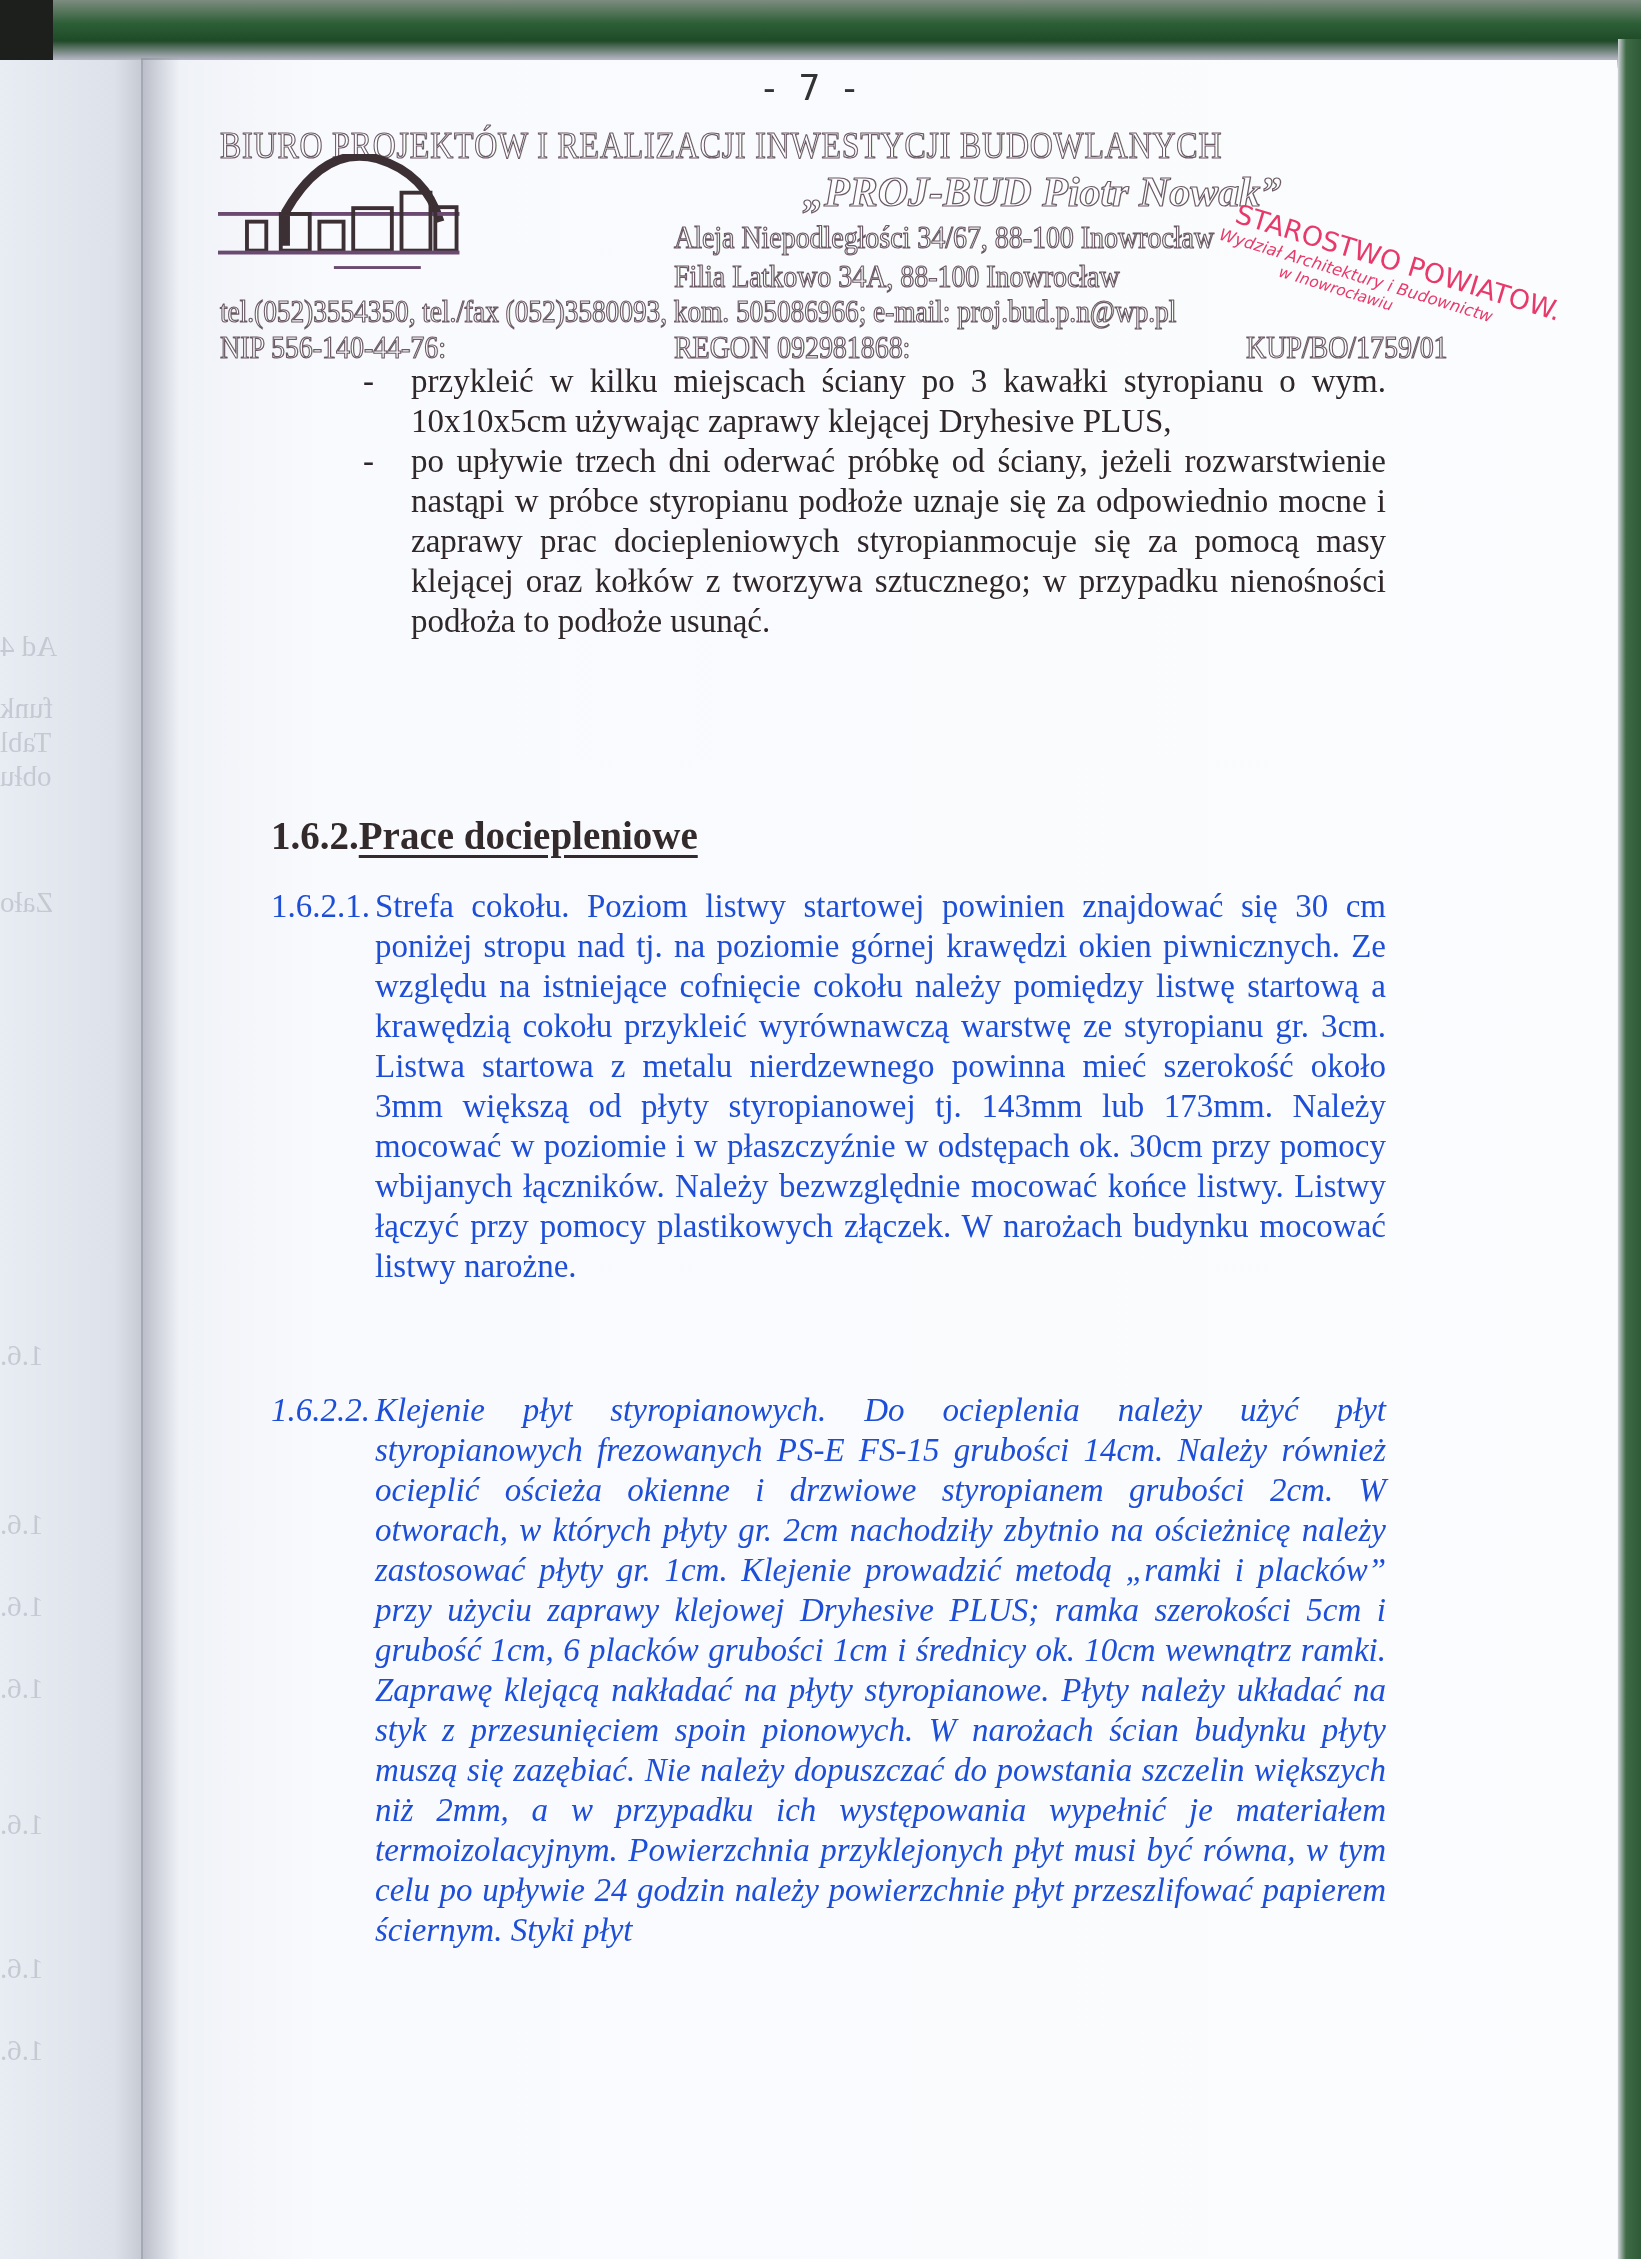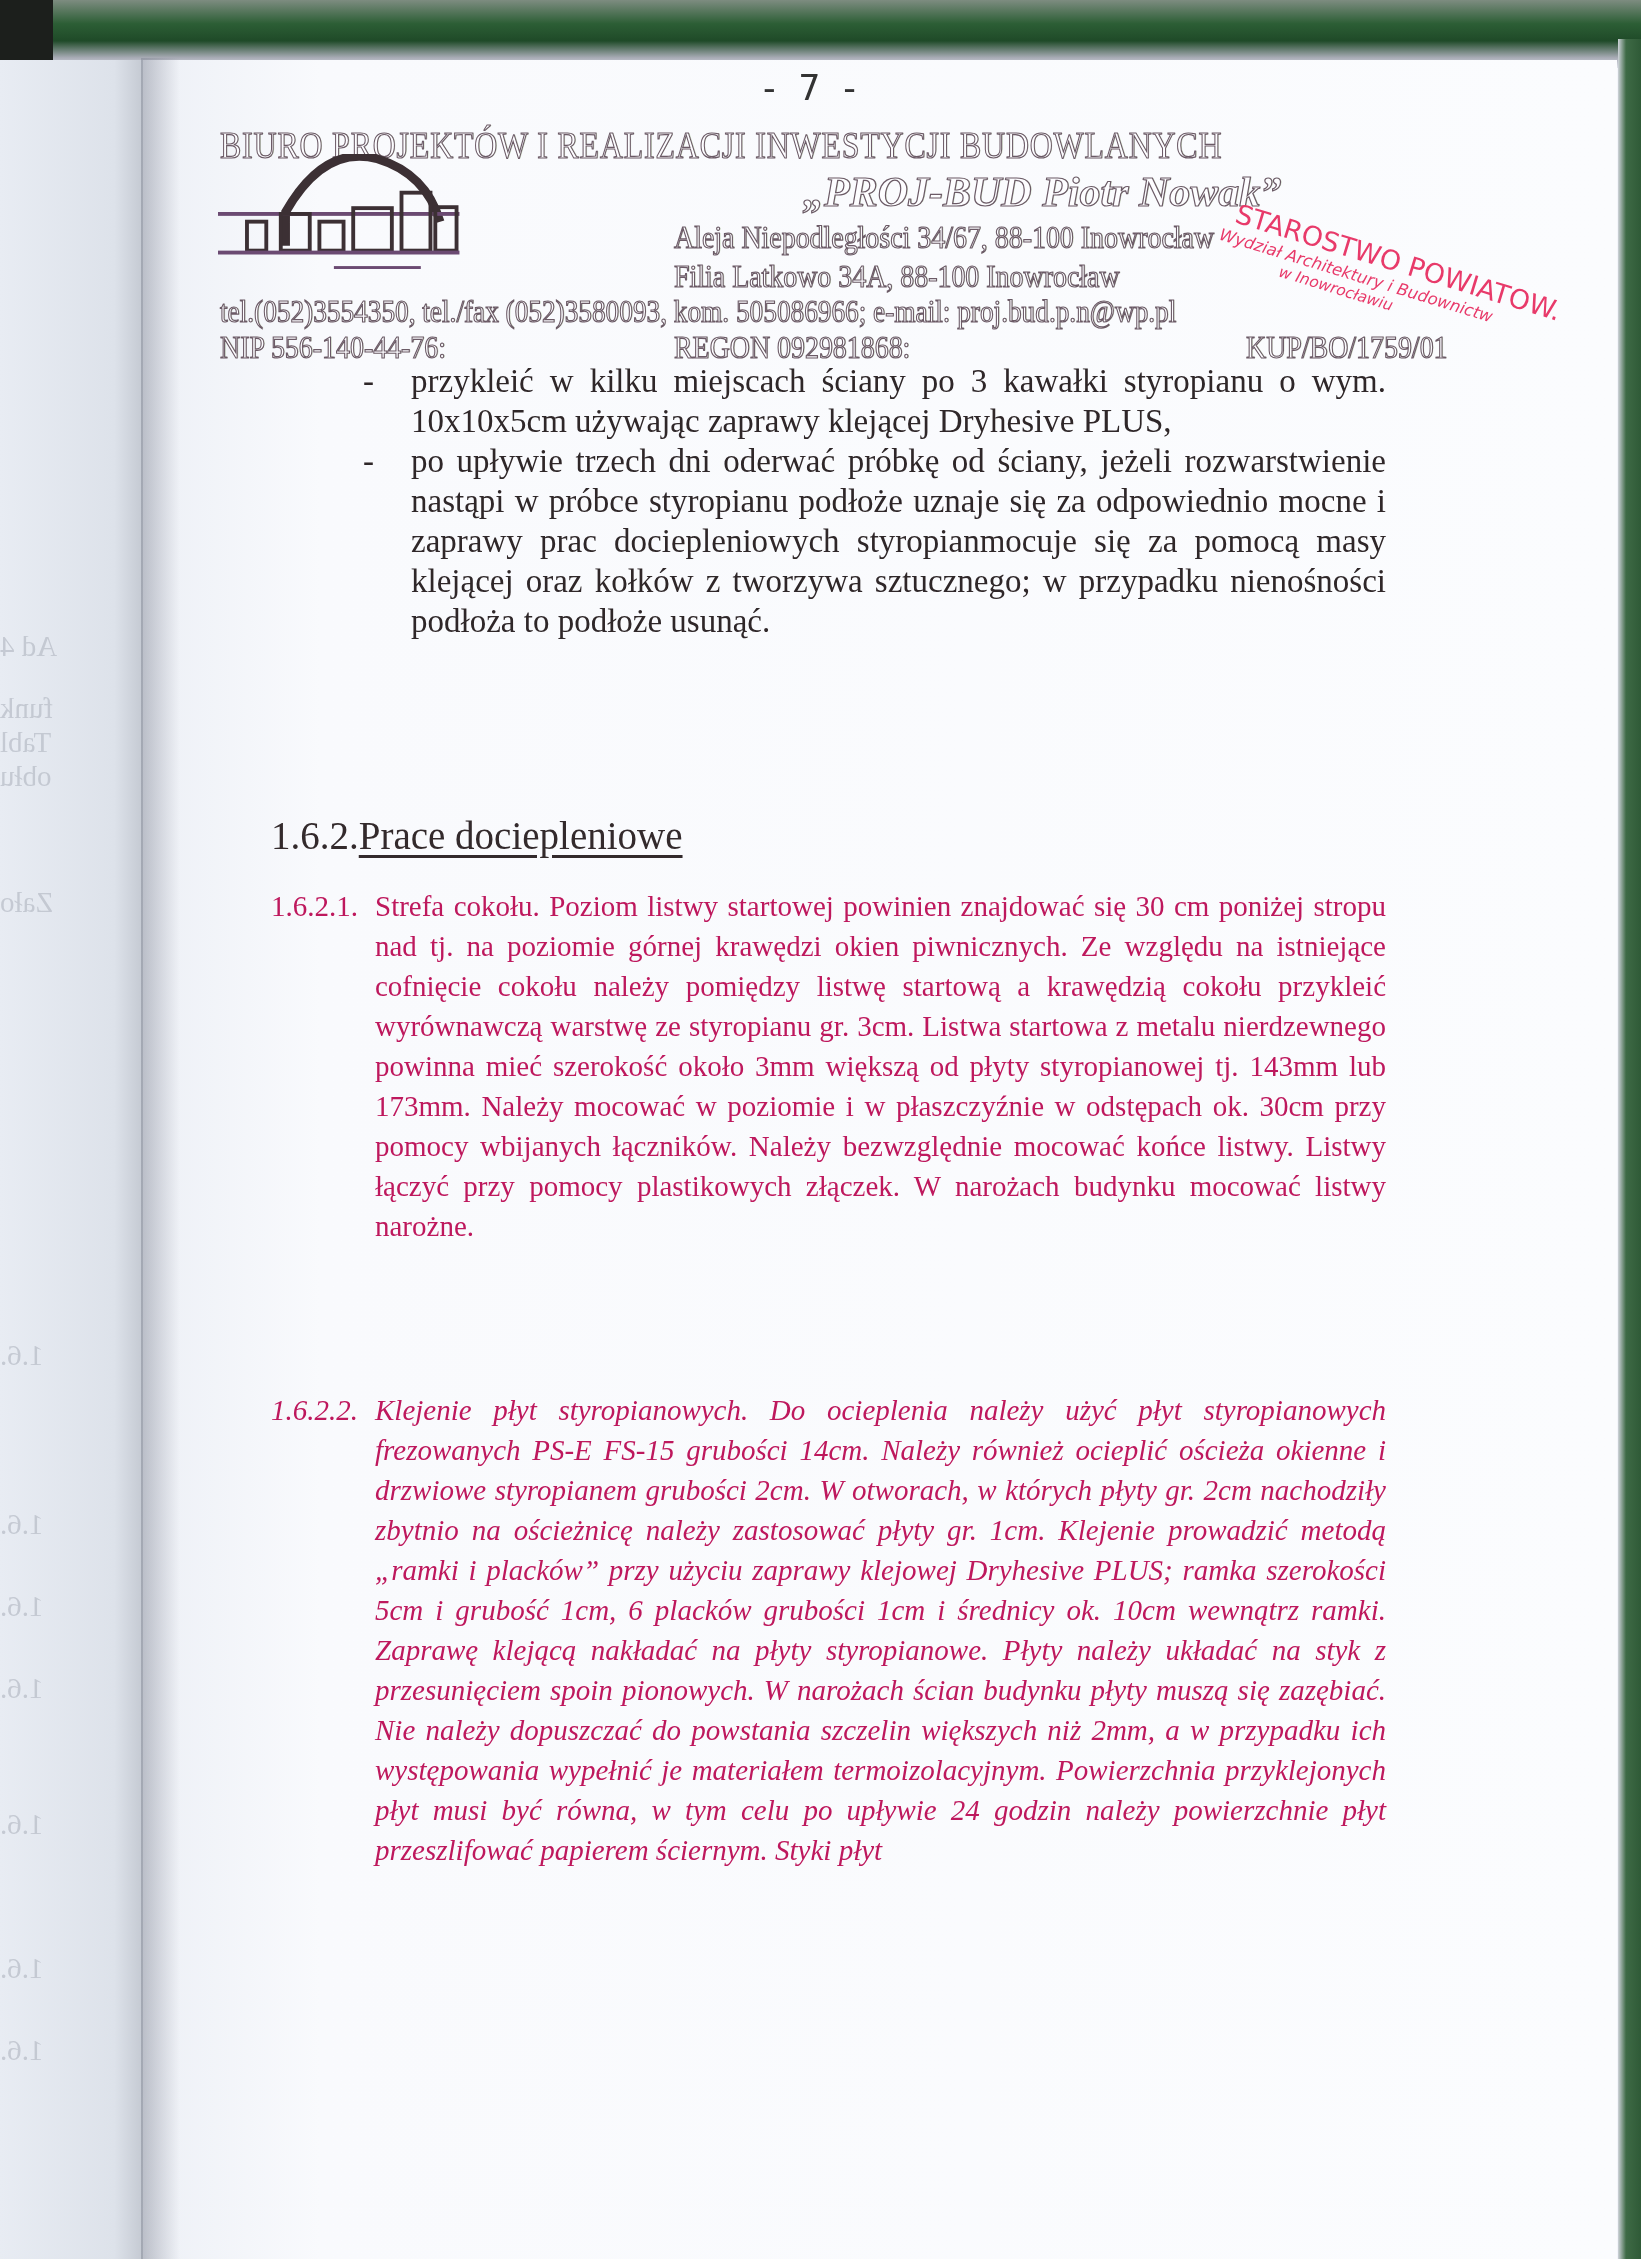--- a/index.html
+++ b/index.html
@@ -70,24 +70,24 @@
   .stamp .s3 { font-size:15.4px; white-space:nowrap; display:block; margin-left:58px; font-style:italic; }
 
   .body-text {
     position:absolute; font-size:33px; line-height:40px; color:#2f2729;
     text-align:justify;
   }
   .bullet-list { left:363px; top:361px; width:1023px; }
   .bullet { position:relative; padding-left:48px; }
   .bullet .dash { position:absolute; left:0; top:0; }
   .heading {
-    position:absolute; left:271px; top:813px; font-size:39px; font-weight:normal; color:#332a2c;
+    position:absolute; left:271px; top:813px; font-size:39px; font-weight:bold; color:#332a2c;
   }
   .heading .title { text-decoration:underline; text-decoration-thickness:2.9px; text-underline-offset:5.8px; }
-  .section { position:absolute; left:271px; width:1115px; font-size:29px; line-height:40px; color:#be185d; }
+  .section { position:absolute; left:271px; width:1115px; font-size:33px; line-height:40px; color:#1d4ed8; }
   .section .num { position:absolute; left:0; top:0; }
   .section .txt { margin-left:104px; text-align:justify; text-align-last:left; }
   .sec1 { top:886px; }
   .sec2 { top:1390px;font-style:italic; }
   .bleed { position:absolute; color:#d9dde6; font-size:33px; white-space:nowrap; }
 </style>
 </head>
 <body>
 
 <div class="binding-top">

